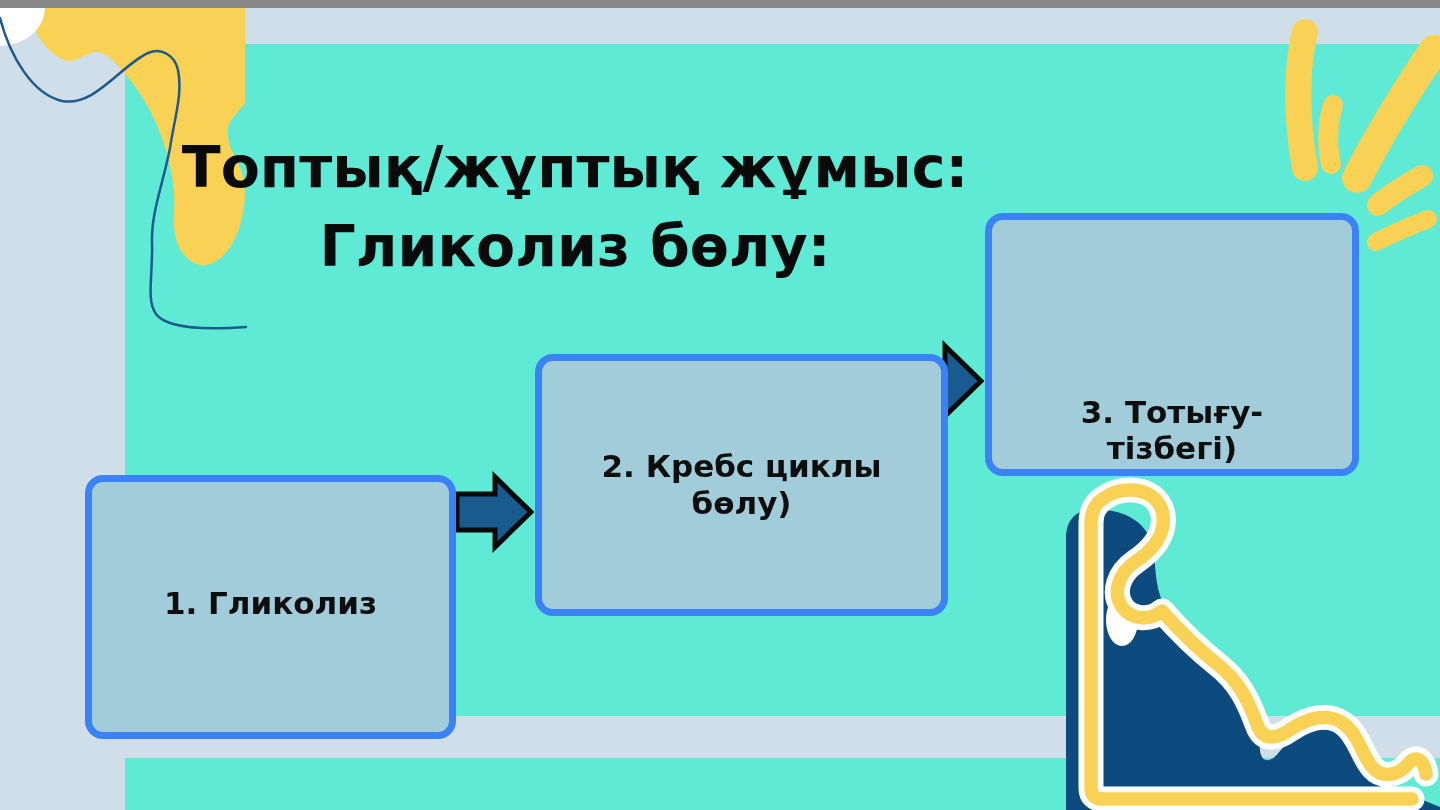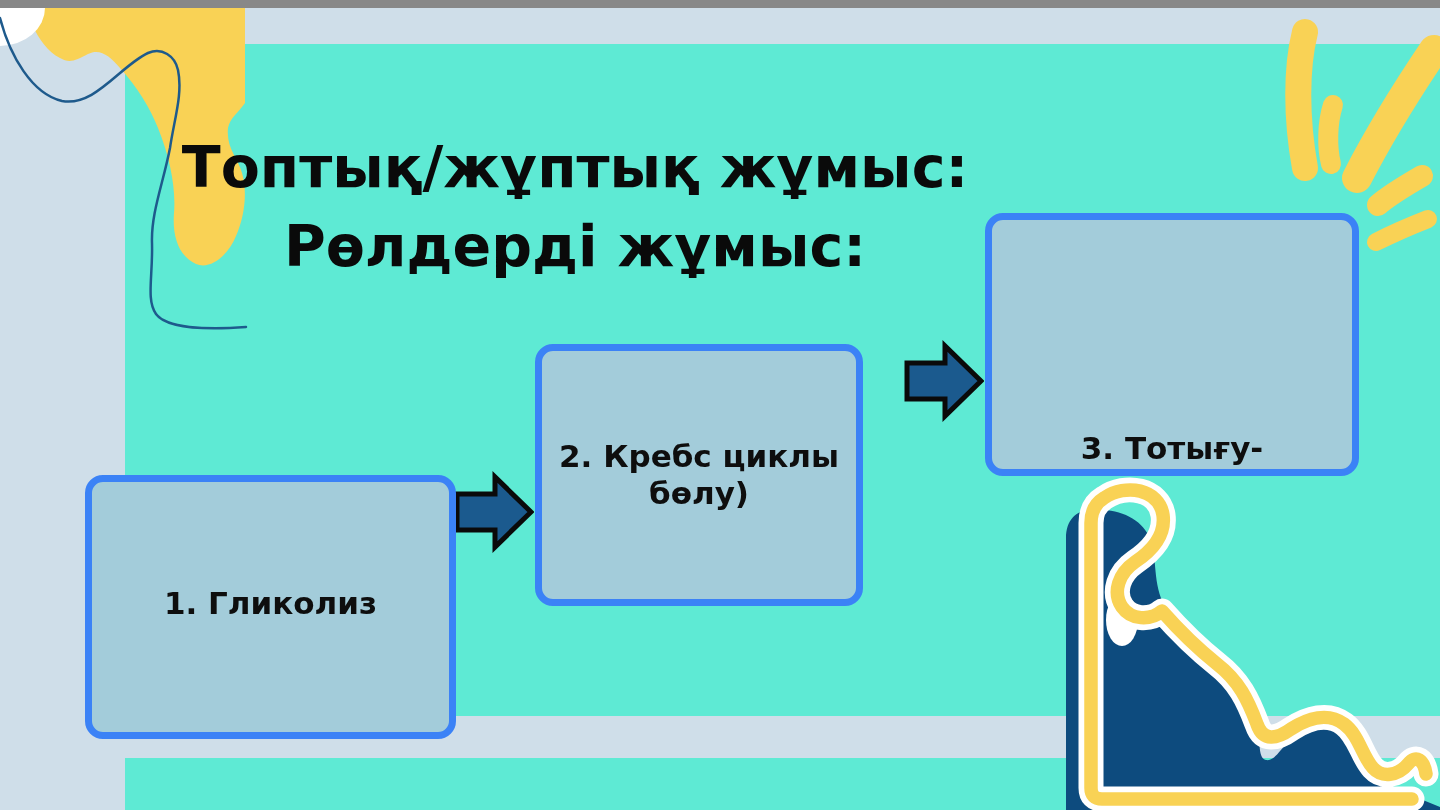--- a/index.html
+++ b/index.html
@@ -21,21 +21,21 @@
   }
   .flow-box{
     position:absolute;z-index:6;
     background:#a3ccda;border:7px solid #3b82f6;border-radius:18px;
     display:flex;flex-direction:column;align-items:center;justify-content:center;
     font-weight:bold;color:#0e0e0e;font-size:31px;line-height:37px;
     text-align:center;box-sizing:border-box;
   }
   .flow-box span{display:block;}
   .box-1{left:85px;top:467px;width:371px;height:264px;padding-bottom:8px;}
-  .box-2{left:535px;top:336px;width:328px;height:262px;}
+  .box-2{left:535px;top:346px;width:413px;height:262px;}
   .box-3{left:985px;top:205px;width:374px;height:263px;justify-content:flex-end;padding-bottom:3px;line-height:36px;}
   .arrow-svg{position:absolute;z-index:5;}
 </style>
 </head>
 <body>
 
 <div class="slide">
 
   <div class="band band-left"></div>
   <div class="band band-top"></div>
@@ -108,34 +108,35 @@
              C1239,673 1248,692 1257,716
              C1263,734 1277,731 1291,721
              C1308,710 1328,704 1344,716
              C1359,727 1362,748 1373,760
              C1382,770 1398,768 1408,756
              C1416,746 1424,752 1426,766"></path>
   </svg>
 
   <div class="title">
     <div>Топтық/жұптық жұмыс:</div>
-    <div>Рөлдерді жұмыс:</div>
+    <div>Гликолиз бөлу:</div>
   </div>
 
   <div class="flow-box box-1">
     <span>1. Гликолиз</span>
   </div>
 
   <div class="flow-box box-2">
     <span>2. Кребс циклы</span>
     <span>бөлу)</span>
   </div>
 
   <div class="flow-box box-3">
     <span>3. Тотығу-</span>
+    <span>тізбегі)</span>
   </div>
 
   <svg class="arrow-svg" style="left:454px;top:462px;" width="80" height="84" viewBox="0 0 80 84">
     <polygon points="3,24 41,24 41,7 77,42 41,77 41,60 3,60" fill="#1b5a8e" stroke="#0a0a0a" stroke-width="5" stroke-linejoin="miter"></polygon>
   </svg>
 
   <svg class="arrow-svg" style="left:904px;top:331px;" width="80" height="84" viewBox="0 0 80 84">
     <polygon points="3,24 41,24 41,7 77,42 41,77 41,60 3,60" fill="#1b5a8e" stroke="#0a0a0a" stroke-width="5" stroke-linejoin="miter"></polygon>
   </svg>
 

